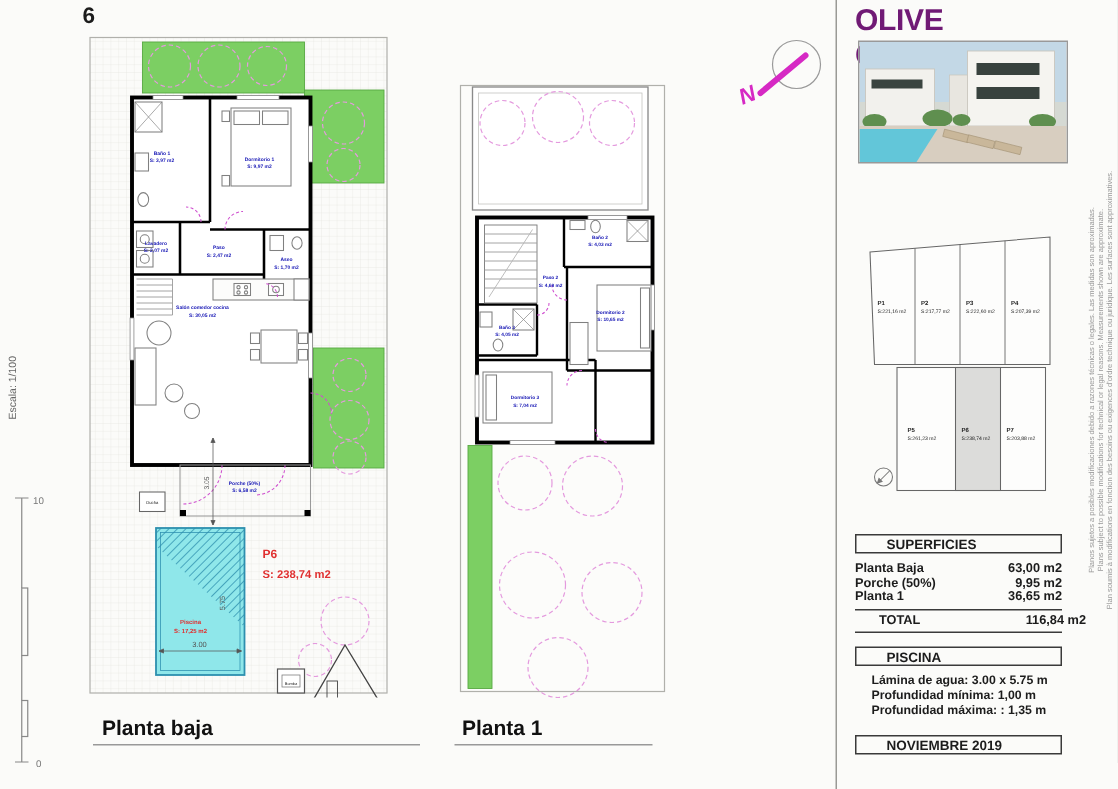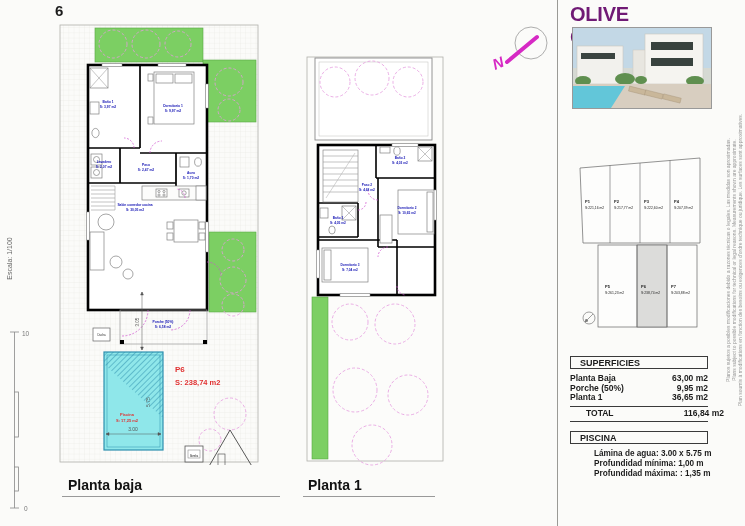--- a/index.html
+++ b/index.html
@@ -6,25 +6,25 @@
   #sheet{position:relative;width:745px;height:526px;background:#fbfbf9;overflow:hidden;
          font-family:"Liberation Sans",sans-serif;color:#1c1c1c;}
   .abs{position:absolute;}
   .sheetnum{left:55px;top:2px;font-size:15px;font-weight:bold;}
   .escala{left:-26px;top:255px;width:70px;transform:rotate(-90deg);font-size:7px;color:#666;text-align:center;}
   .plan-title{font-size:14px;font-weight:bold;color:#111;}
   .title-line{height:1px;background:#999;}
   .divider{left:557px;top:0;width:1px;height:526px;background:#9a9a96;}
   .brand{left:570px;top:3px;width:170px;font-size:20px;font-weight:800;letter-spacing:-0.2px;color:#701a75;}
   .hbox{left:570px;width:138px;height:13px;border:1.2px solid #3a3a3a;background:#fbfbf9;
-        font-size:9px;font-weight:bold;line-height:12px;padding-left:9px;box-sizing:border-box;}
+        font-size:9px;font-weight:bold;line-height:12px;padding-left:20px;box-sizing:border-box;}
   .rows{left:570px;width:138px;}
   .row{display:flex;justify-content:space-between;font-size:8.5px;font-weight:bold;line-height:9.5px;}
   .rule{left:570px;width:138px;height:1px;background:#3a3a3a;}
-  .pool-lines{left:594px;width:138px;font-size:8.2px;font-weight:bold;line-height:9.8px;}
+  .pool-lines{left:581px;width:138px;font-size:8.2px;font-weight:bold;line-height:9.8px;}
   .disclaimer{left:726px;top:420px;width:320px;transform-origin:0 0;transform:rotate(-90deg);
               font-size:5px;line-height:5.8px;color:#999;text-align:center;}
   svg text{font-family:"Liberation Sans",sans-serif;}
   .roomname,.roomarea{fill:#1414b4;font-weight:bold;}
   .red{fill:#e03030;font-weight:bold;}
   .dim{fill:#555;}
 </style>
 </head>
 <body>
 
@@ -407,20 +407,21 @@
   </div>
   <div class="abs rule" style="top:421px;"></div>
 
   <div class="abs hbox" style="top:431px;">PISCINA</div>
   <div class="abs pool-lines" style="top:449px;">
     <div>Lámina de agua: 3.00 x 5.75 m</div>
     <div>Profundidad mínima: 1,00 m</div>
     <div>Profundidad máxima: : 1,35 m</div>
   </div>
 
+  <div class="abs hbox" style="top:490px;">NOVIEMBRE 2019</div>
 
   <div class="abs disclaimer">
     <div>Planos sujetos a posibles modificaciones debido a razones técnicas o legales. Las medidas son aproximadas.</div>
     <div>Plans subject to possible modifications for technical or legal reasons. Measurements shown are approximate.</div>
     <div>Plan soumis à modifications en fonction des besoins ou exigences d'ordre technique ou juridique. Les surfaces sont approximatives.</div>
   </div>
 
 </div>
 
 </body></html>

